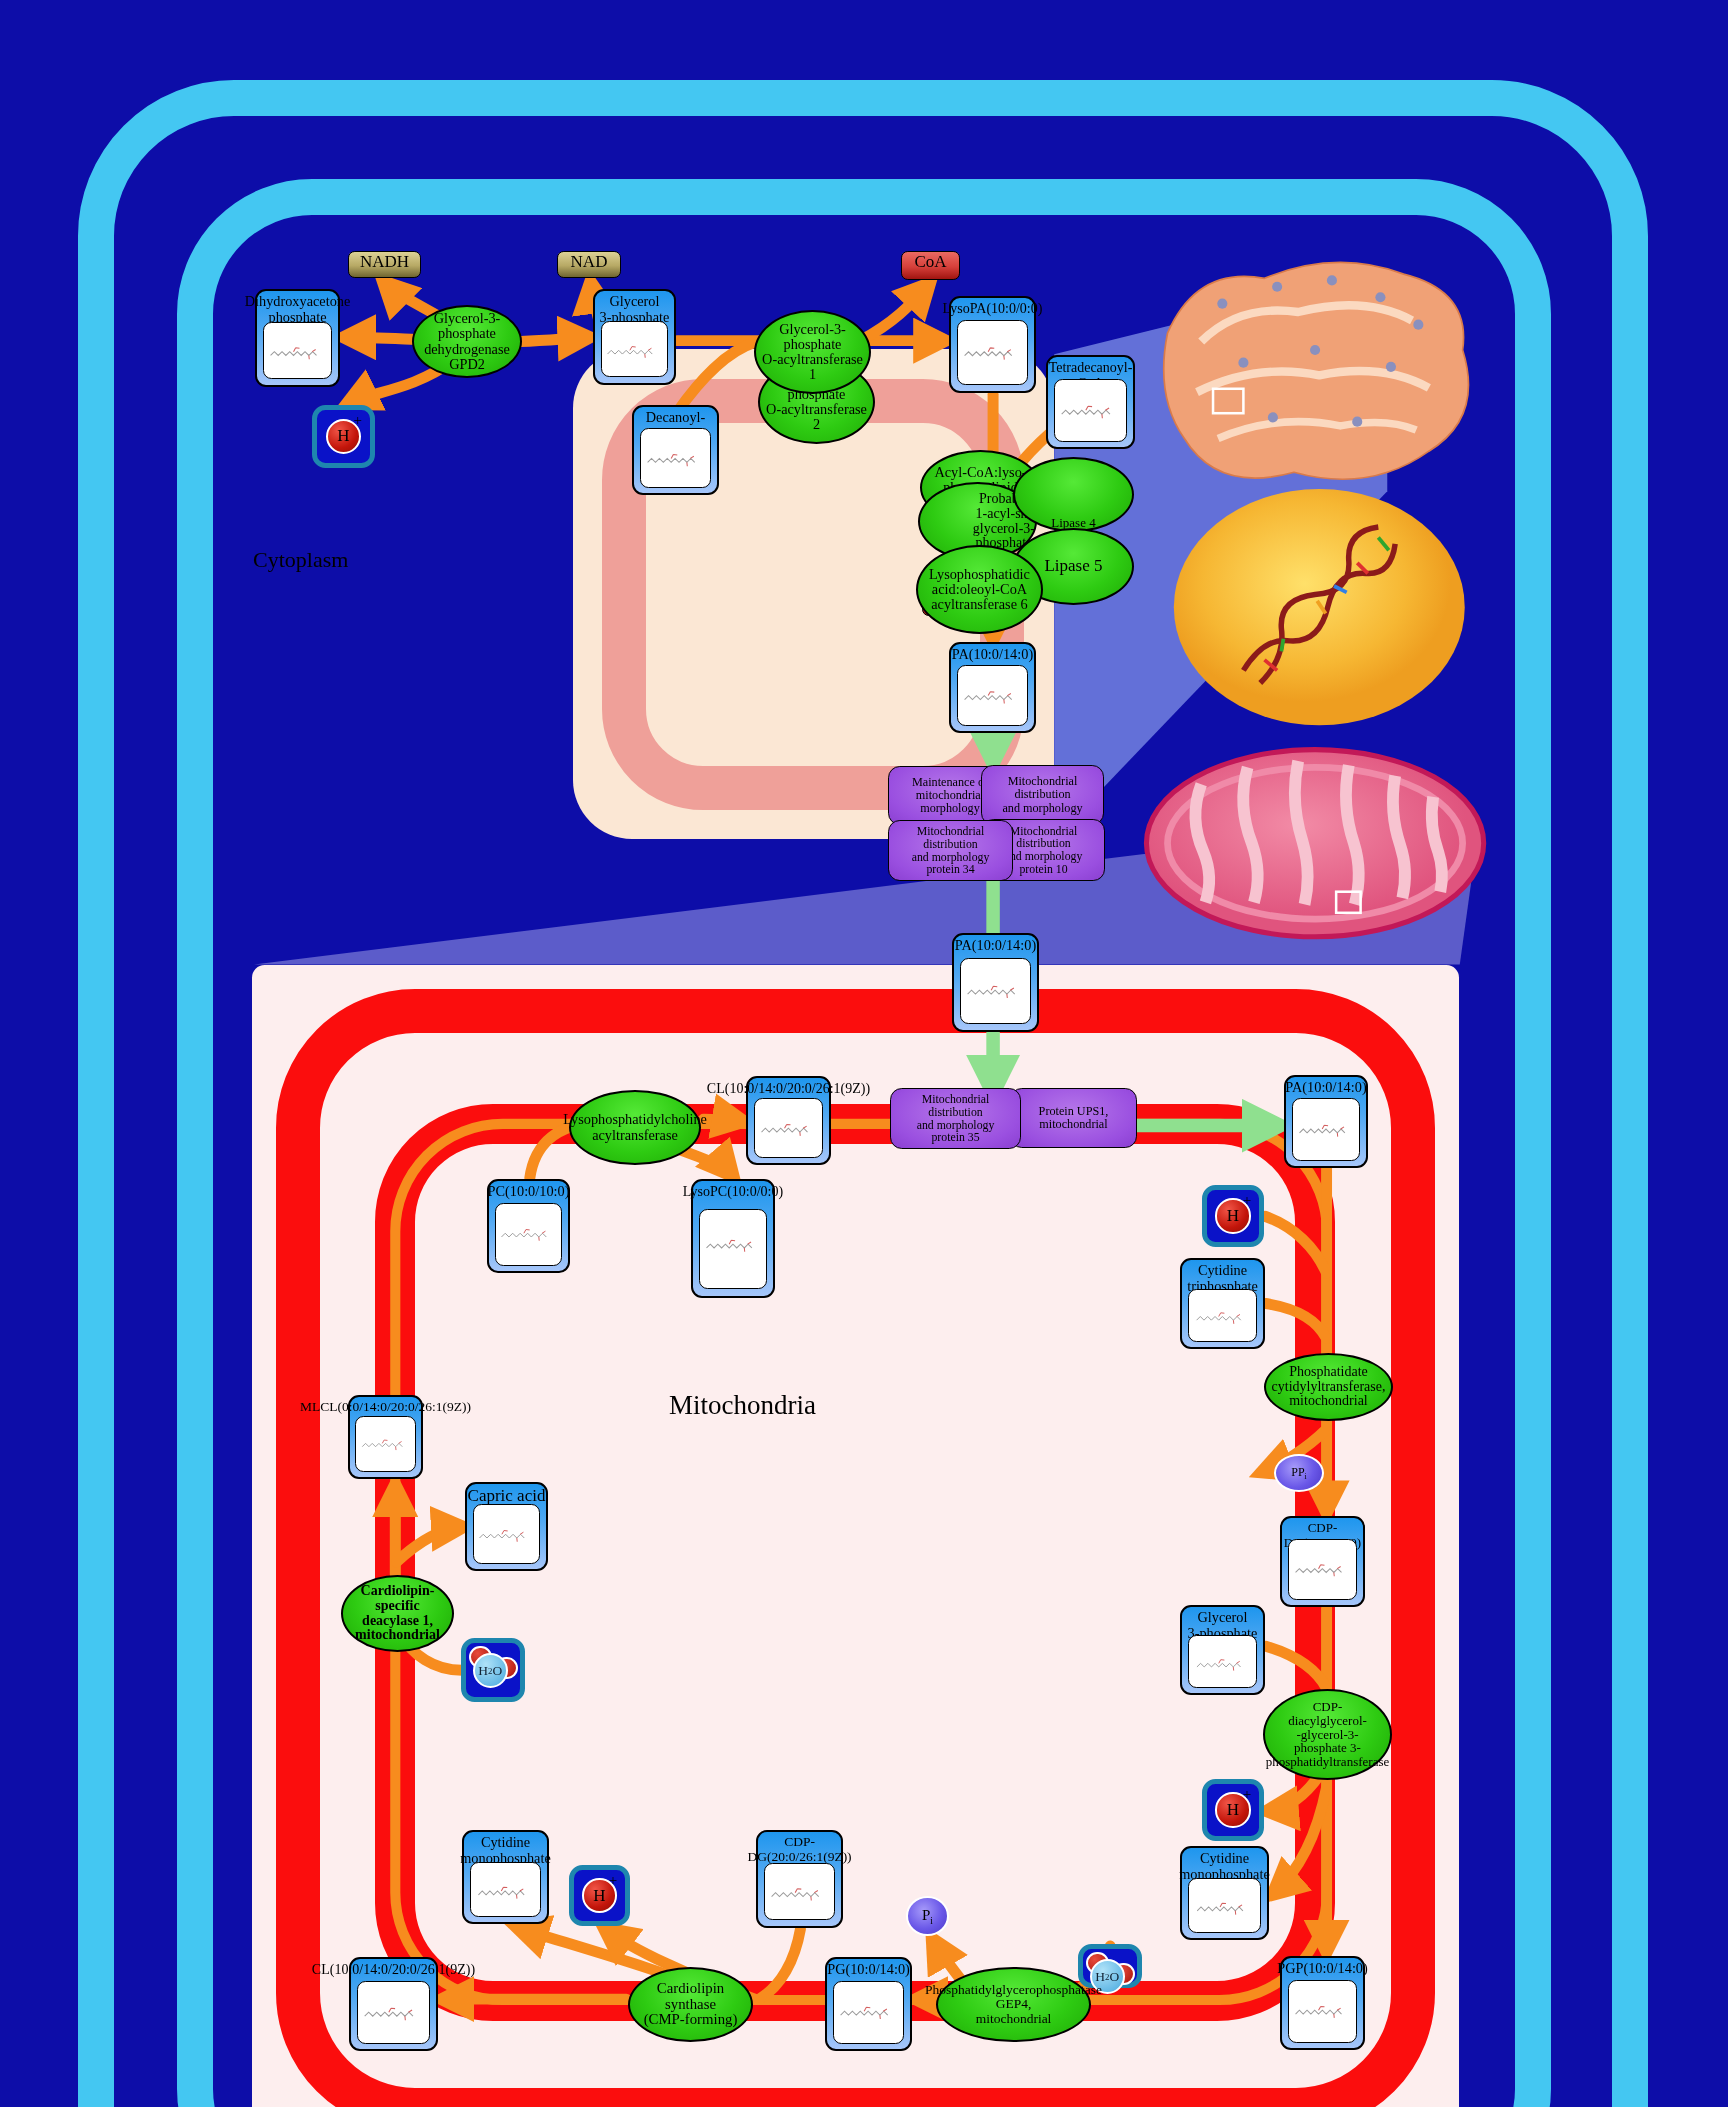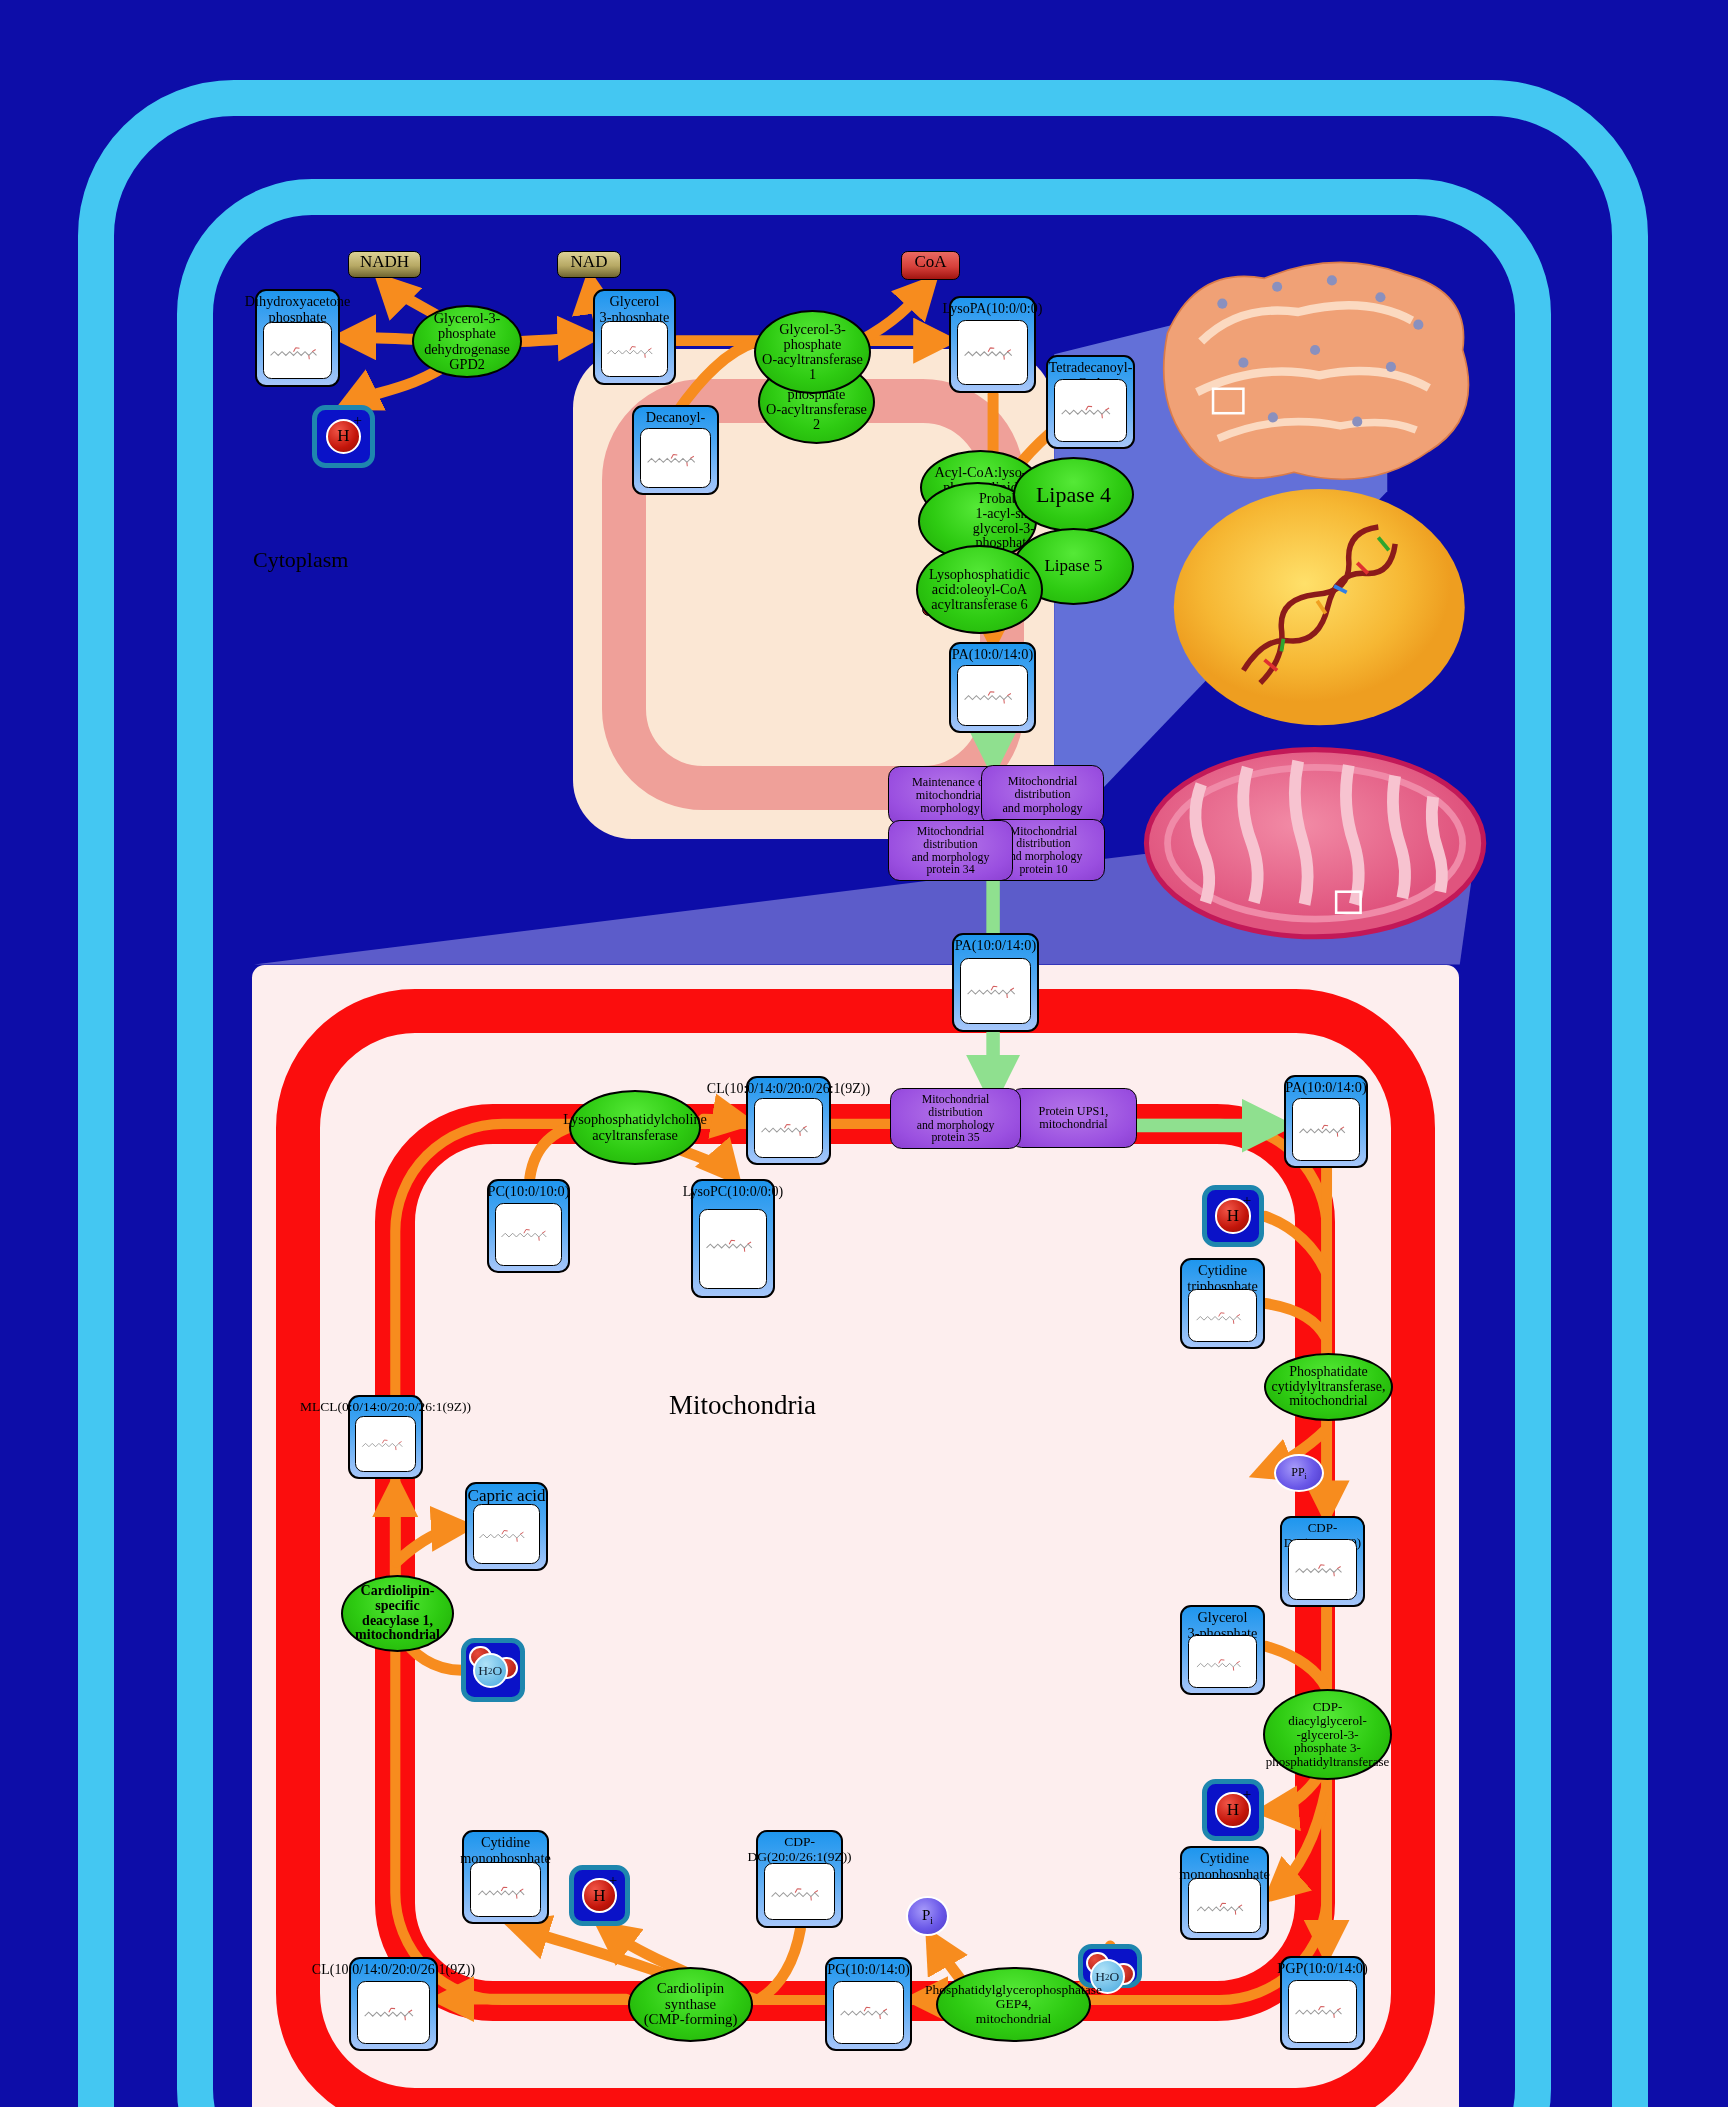--- a/index.html
+++ b/index.html
@@ -447,21 +447,21 @@
 phosphate
 O-acyltransferase
 1</span></div>
       <div class="node enz" style="font-size: 14.3px; left: 920px; top: 450px; width: 121px; height: 75px;"><span>Acyl-CoA:lyso-
 phospholipid
 acyltransferase</span></div>
       <div class="node enz" style="font-size: 14px; left: 918px; top: 482px; width: 119px; height: 79px; justify-content: flex-end;"><span>Probable
 1-acyl-sn-
 glycerol-3-
 phosphate</span></div>
-      <div class="node enz" style="font-size: 22px; left: 1013px; top: 457px; width: 121px; height: 75px;"><span>Lipase 4</span></div>
+      <div class="node enz" style="font-size: 13px; left: 1013px; top: 457px; width: 121px; height: 75px; align-items: flex-end;"><span>Lipase 4</span></div>
       <div class="node enz" style="font-size: 17px; left: 1013px; top: 528px; width: 121px; height: 77px;"><span>Lipase 5</span></div>
       <div class="node enz" style="font-size: 14.3px; left: 916px; top: 545px; width: 127px; height: 89px;"><span>Lysophosphatidic
 acid:oleoyl-CoA
 acyltransferase 6</span></div>
       <div class="node enz" style="font-size: 14.3px; left: 569px; top: 1090px; width: 132px; height: 75px;"><span>Lysophosphatidylcholine
 acyltransferase</span></div>
       <div class="node enz" style="font-size: 14px; left: 1264px; top: 1353px; width: 129px; height: 68px;"><span>Phosphatidate
 cytidylyltransferase,
 mitochondrial</span></div>
       <div class="node enz" style="font-size: 13px; left: 1263px; top: 1689px; width: 129px; height: 91px;"><span>CDP-

